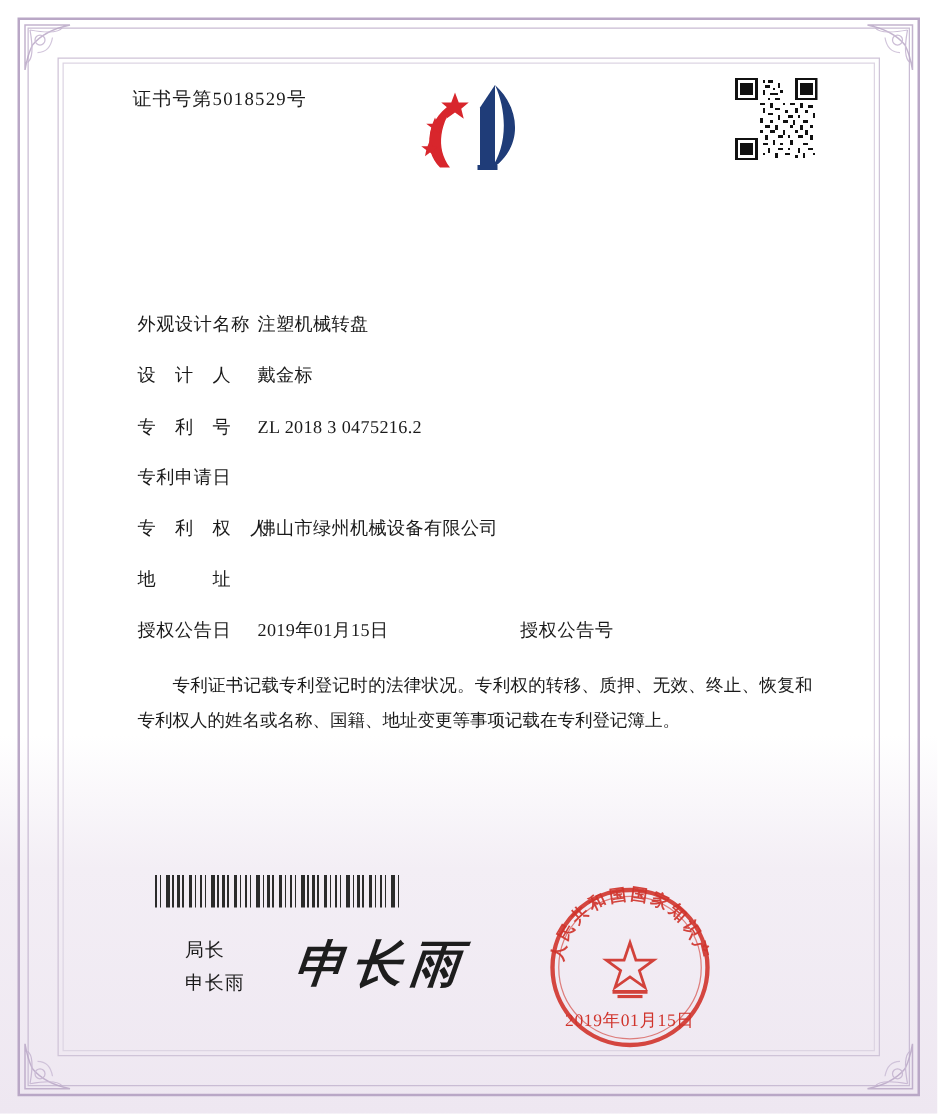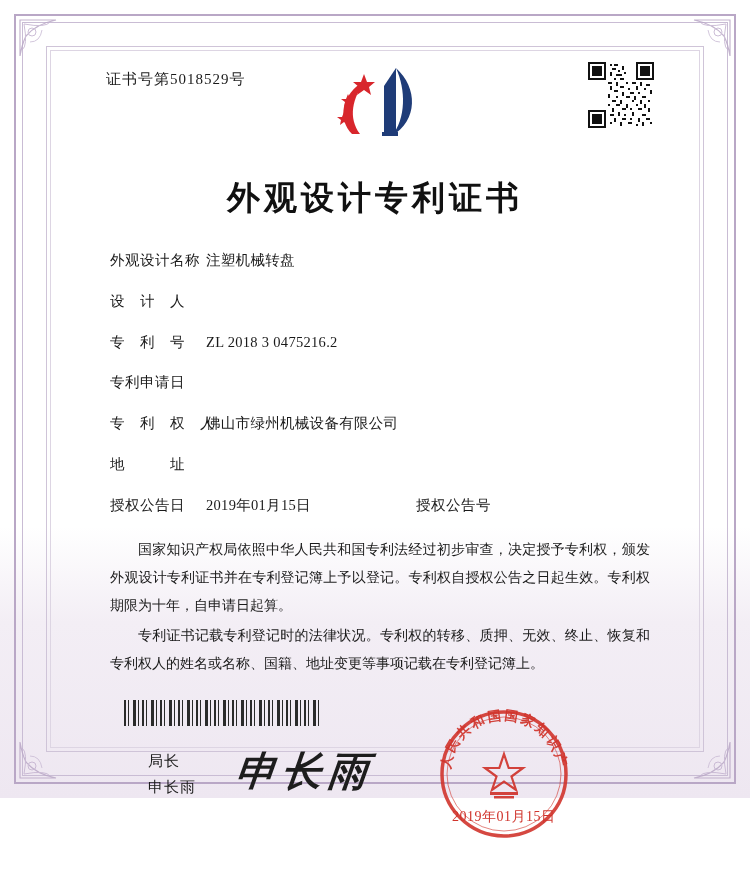--- a/index.html
+++ b/index.html
@@ -11,21 +11,21 @@
     width: 750px;
     height: 891px;
     font-family: "Liberation Serif", serif;
     color: #1a1a1a;
     overflow: hidden;
   }
 
   .certificate {
     position: relative;
     width: 750px;
-    height: 798px;
+    height: 891px;
     box-sizing: border-box;
     background:
       linear-gradient(to bottom, #ffffff 0%, #ffffff 66%, #f3eef5 78%, #eee7f1 100%);
   }
 
   
   .frame-outer {
     position: absolute;
     left: 14px; top: 14px; right: 14px; bottom: 14px;
     border: 2px solid #b9a7c6;
@@ -356,29 +356,29 @@
           <rect x="11" y="30" width="1" height="1"></rect>
         <rect x="16" y="30" width="1" height="2"></rect>
           <rect x="20" y="30" width="2" height="1"></rect>
           <rect x="24" y="31" width="1" height="1"></rect>
         <rect x="27" y="30" width="1" height="2"></rect>
           <rect x="31" y="30" width="1" height="1"></rect>
       </g>
     </svg>
   </div>
 
-  <div class="cert-title">外观设计专利证书</div>
 
   <div class="fields">
     <div class="field-row">
       <div class="field-label">外观设计名称</div>
       <div class="field-value">注塑机械转盘</div>
     </div>
     <div class="field-row">
       <div class="field-label">设　计　人</div>
+      <div class="field-value">戴金标</div>
     </div>
     <div class="field-row">
       <div class="field-label">专　利　号</div>
       <div class="field-value">ZL 2018 3 0475216.2</div>
     </div>
     <div class="field-row">
       <div class="field-label">专利申请日</div>
     </div>
     <div class="field-row">
       <div class="field-label">专　利　权　人</div>
@@ -388,21 +388,20 @@
       <div class="field-label">地　　　址</div>
     </div>
     <div class="field-row two-col">
       <div class="field-label">授权公告日</div>
       <div class="field-value">2019年01月15日</div>
       <div class="field-label2">授权公告号</div>
     </div>
   </div>
 
   <div class="paragraphs">
-    <p>国家知识产权局依照中华人民共和国专利法经过初步审查，决定授予专利权，颁发外观设计专利证书并在专利登记簿上予以登记。专利权自授权公告之日起生效。专利权期限为十年，自申请日起算。</p>
     <p>专利证书记载专利登记时的法律状况。专利权的转移、质押、无效、终止、恢复和专利权人的姓名或名称、国籍、地址变更等事项记载在专利登记簿上。</p>
   </div>
 
   <div class="barcode"></div>
 
   <div class="sig-label">
     <div>局长</div>
     <div>申长雨</div>
   </div>
   <div class="sig-script">申长雨</div>

